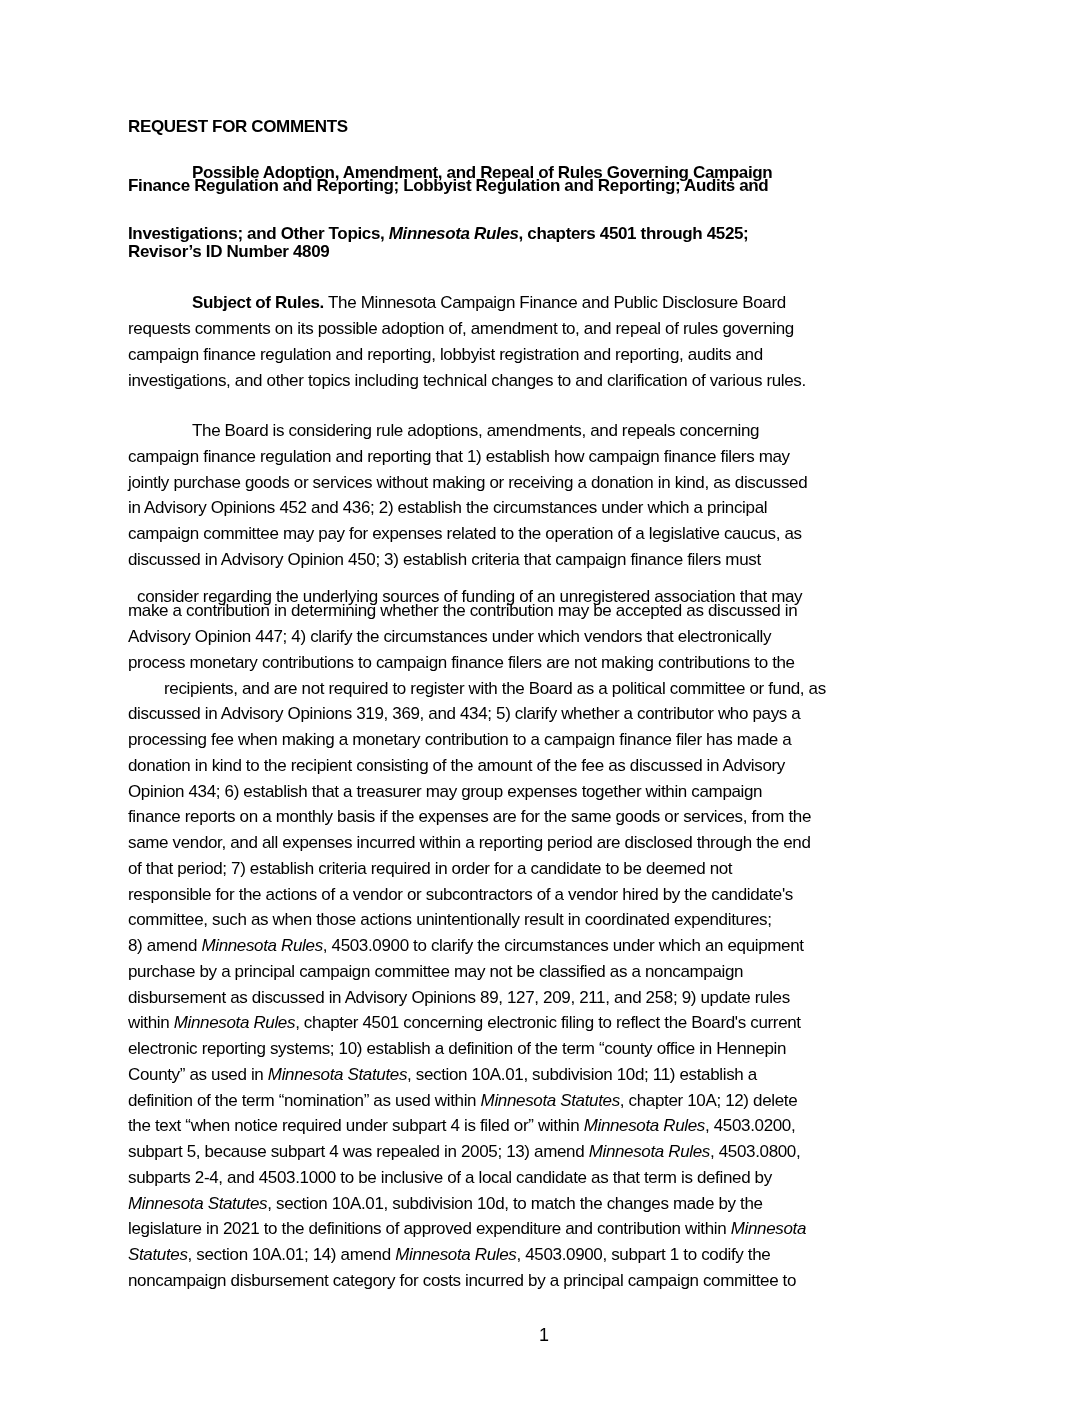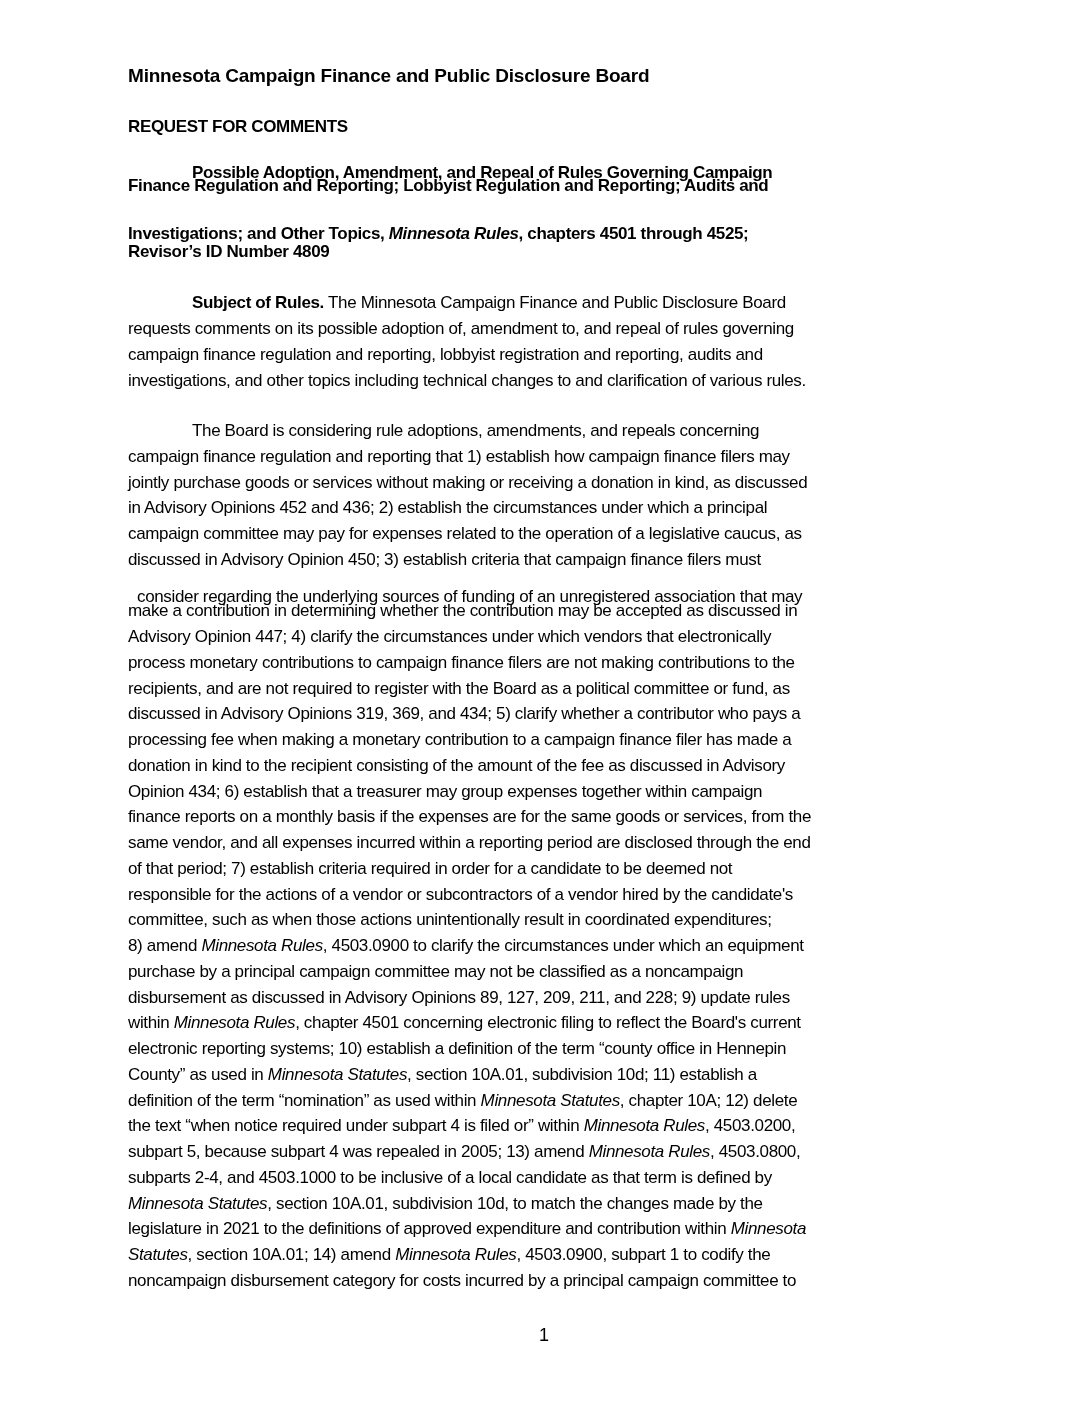--- a/index.html
+++ b/index.html
@@ -12,21 +12,20 @@
   .h1 { font-size: 19px; letter-spacing: -0.2px; }
   .indent { left: 192px; }
   .it { font-style: italic; }
   .pagenum { position: absolute; left: 0; width: 1088px; text-align: center; top: 1322px;
              font-size: 18px; line-height: 26px; }
 </style>
 </head>
 <body>
 
 <div class="page">
-  <div class="line bold h1" style="top:63px">Minnesota Campaign Finance and Public Disclosure Board</div>
   <div class="line bold" style="top:114px">REQUEST FOR COMMENTS</div>
 
   <div id="title-block">
       <div class="line bold indent" style="top: 160px;"><span>Possible Adoption, Amendment, and Repeal of Rules Governing Campaign</span></div>
       <div class="line bold" style="top: 173px;"><span>Finance Regulation and Reporting; Lobbyist Regulation and Reporting; Audits and</span></div>
       <div class="line bold" style="top: 212.6px; margin-top: 8px;"><span>Investigations; and Other Topics, </span><span class="it">Minnesota Rules</span><span>, chapters 4501 through 4525;</span></div>
       <div class="line bold" style="top: 238.9px;"><span>Revisor’s ID Number 4809</span></div>
     </div>
 
   <div>
@@ -40,33 +39,33 @@
       <div class="line indent" style="top: 418px;"><span>The Board is considering rule adoptions, amendments, and repeals concerning</span></div>
       <div class="line" style="top: 443.75px;"><span>campaign finance regulation and reporting that 1) establish how campaign finance filers may</span></div>
       <div class="line" style="top: 469.5px;"><span>jointly purchase goods or services without making or receiving a donation in kind, as discussed</span></div>
       <div class="line" style="top: 495.25px;"><span>in Advisory Opinions 452 and 436; 2) establish the circumstances under which a principal</span></div>
       <div class="line" style="top: 521px;"><span>campaign committee may pay for expenses related to the operation of a legislative caucus, as</span></div>
       <div class="line" style="top: 546.75px;"><span>discussed in Advisory Opinion 450; 3) establish criteria that campaign finance filers must</span></div>
       <div class="line" style="top: 584px; margin-left: 9px;"><span>consider regarding the underlying sources of funding of an unregistered association that may</span></div>
       <div class="line" style="top: 598.25px;"><span>make a contribution in determining whether the contribution may be accepted as discussed in</span></div>
       <div class="line" style="top: 624px;"><span>Advisory Opinion 447; 4) clarify the circumstances under which vendors that electronically</span></div>
       <div class="line" style="top: 649.75px;"><span>process monetary contributions to campaign finance filers are not making contributions to the</span></div>
-      <div class="line" style="top: 675.5px;"><span>recipients, and are not required to register with the Board as a political committee or fund, as</span></div>
+      <div class="line" style="top: 675.5px; margin-left: 36px;"><span>recipients, and are not required to register with the Board as a political committee or fund, as</span></div>
       <div class="line" style="top: 701.25px;"><span>discussed in Advisory Opinions 319, 369, and 434; 5) clarify whether a contributor who pays a</span></div>
       <div class="line" style="top: 727px;"><span>processing fee when making a monetary contribution to a campaign finance filer has made a</span></div>
       <div class="line" style="top: 752.75px;"><span>donation in kind to the recipient consisting of the amount of the fee as discussed in Advisory</span></div>
       <div class="line" style="top: 778.5px;"><span>Opinion 434; 6) establish that a treasurer may group expenses together within campaign</span></div>
       <div class="line" style="top: 804.25px;"><span>finance reports on a monthly basis if the expenses are for the same goods or services, from the</span></div>
       <div class="line" style="top: 830px;"><span>same vendor, and all expenses incurred within a reporting period are disclosed through the end</span></div>
       <div class="line" style="top: 855.75px;"><span>of that period; 7) establish criteria required in order for a candidate to be deemed not</span></div>
       <div class="line" style="top: 881.5px;"><span>responsible for the actions of a vendor or subcontractors of a vendor hired by the candidate's</span></div>
       <div class="line" style="top: 907.25px;"><span>committee, such as when those actions unintentionally result in coordinated expenditures;</span></div>
       <div class="line" style="top: 933px; text-align: right;"><span>8) amend </span><span class="it">Minnesota Rules</span><span>, 4503.0900 to clarify the circumstances under which an equipment</span></div>
       <div class="line" style="top: 958.75px;"><span>purchase by a principal campaign committee may not be classified as a noncampaign</span></div>
-      <div class="line" style="top: 984.5px;"><span>disbursement as discussed in Advisory Opinions 89, 127, 209, 211, and 228; 9) update rules</span></div>
+      <div class="line" style="top: 984.5px;"><span>disbursement as discussed in Advisory Opinions 89, 127, 209, 211, and 258; 9) update rules</span></div>
       <div class="line" style="top: 1010.25px;"><span>within </span><span class="it">Minnesota Rules</span><span>, chapter 4501 concerning electronic filing to reflect the Board's current</span></div>
       <div class="line" style="top: 1036px;"><span>electronic reporting systems; 10) establish a definition of the term “county office in Hennepin</span></div>
       <div class="line" style="top: 1061.75px;"><span>County” as used in </span><span class="it">Minnesota Statutes</span><span>, section 10A.01, subdivision 10d; 11) establish a</span></div>
       <div class="line" style="top: 1087.5px;"><span>definition of the term “nomination” as used within </span><span class="it">Minnesota Statutes</span><span>, chapter 10A; 12) delete</span></div>
       <div class="line" style="top: 1113.25px;"><span>the text “when notice required under subpart 4 is filed or” within </span><span class="it">Minnesota Rules</span><span>, 4503.0200,</span></div>
       <div class="line" style="top: 1139px;"><span>subpart 5, because subpart 4 was repealed in 2005; 13) amend </span><span class="it">Minnesota Rules</span><span>, 4503.0800,</span></div>
       <div class="line" style="top: 1164.75px;"><span>subparts 2-4, and 4503.1000 to be inclusive of a local candidate as that term is defined by</span></div>
       <div class="line" style="top: 1190.5px;"><span class="it">Minnesota Statutes</span><span>, section 10A.01, subdivision 10d, to match the changes made by the</span></div>
       <div class="line" style="top: 1216.25px;"><span>legislature in 2021 to the definitions of approved expenditure and contribution within </span><span class="it">Minnesota</span></div>
       <div class="line" style="top: 1242px;"><span class="it">Statutes</span><span>, section 10A.01; 14) amend </span><span class="it">Minnesota Rules</span><span>, 4503.0900, subpart 1 to codify the</span></div>

